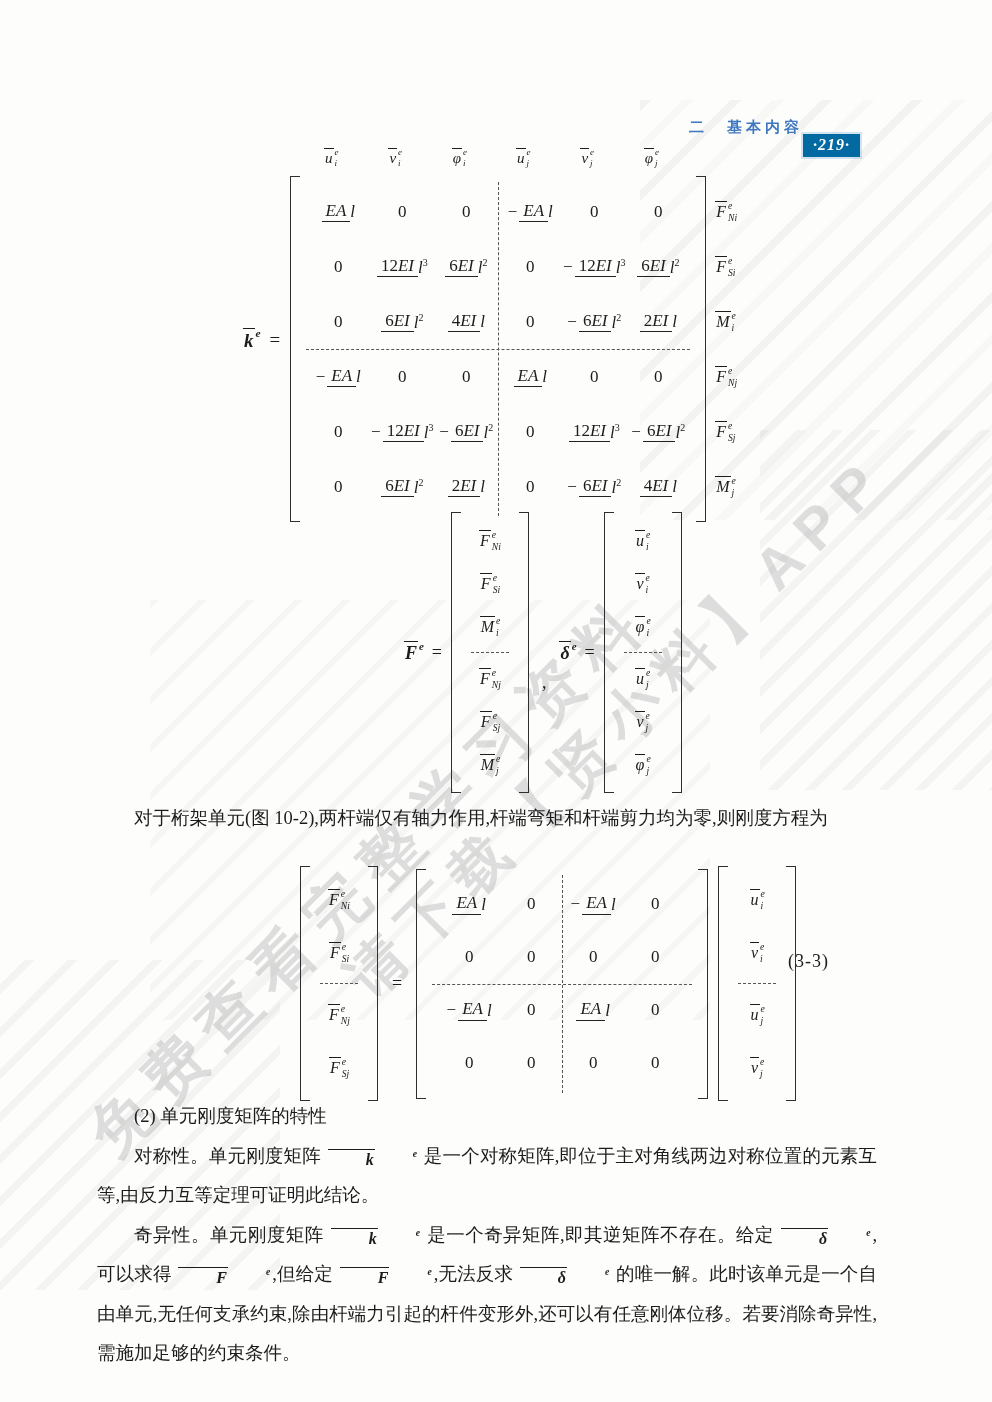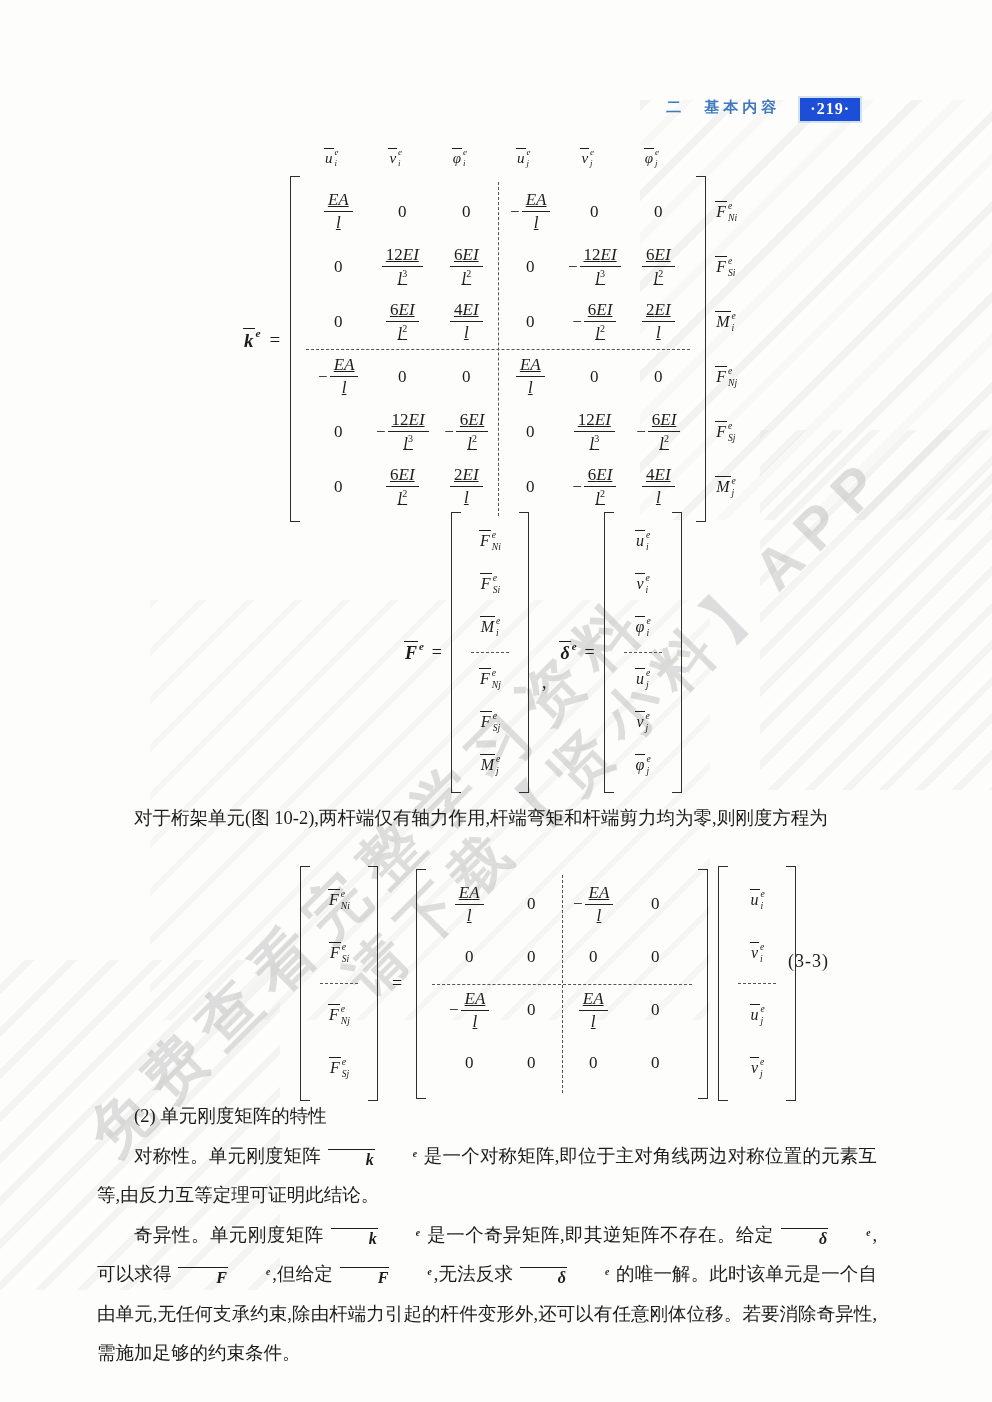--- a/index.html
+++ b/index.html
@@ -29,42 +29,43 @@
     white-space:nowrap;
     transform:rotate(-45deg);
     transform-origin:left top;
     letter-spacing:14px;
     pointer-events:none;
   }
   .wm1 { left:70px;  top:1115px; font-size:62px; }
   .wm2 { left:330px; top:960px;  font-size:58px; }
 
   
-  .hdr { position:absolute; top:98px; right:132px; display:flex; gap:20px; }
+  .hdr { position:absolute; top:98px; right:132px; display:flex; align-items:center; }
   .hdr-label {
     font-family:"Liberation Sans","DejaVu Sans",sans-serif;
     font-size:15px; font-weight:bold; letter-spacing:4px; color:#3f78c0;
   }
   .hdr-badge {
-    background:#1d4ed8; color:#ffffff;
-    font-weight:bold; font-size:16px;
+    background:#0369a1; color:#ffffff;
+    font-style:italic; font-weight:bold; font-size:16px;
     padding:2px 10px 3px; letter-spacing:1px;
     box-shadow:0 0 0 2px rgba(90,150,210,0.25);
+    margin-top:36px;
   }
 
   
   .sym { display:inline-flex; align-items:flex-start; font-style:italic; line-height:1; }
   .symb { font-weight:bold; }
   .sbase { display:inline-block; line-height:1; padding:2px 1px 0; }
   .sbase.bar { border-top:1.4px solid currentColor; }
   .ss { display:inline-flex; flex-direction:column; font-size:0.60em; line-height:1; margin-left:1px; }
   .ssup { display:block; }
   .ssub { display:block; margin-top:2px; }
   .mcell { display:flex; align-items:center; justify-content:center; font-size:17px; font-style:normal; }
-  .frac { display:inline-flex; flex-direction:column; align-items:center; line-height:1.15;text-decoration:underline; }
+  .frac { display:inline-flex; align-items:center; line-height:1.15; }
   .fn { border-bottom:1.3px solid #222; padding:0 4px 1px; }
   .fd { padding-top:1px; }
   .lit { font-style:italic; }
   .dig { font-style:normal;margin-top:42px; }
   .fd sup, .fn sup { font-size:10px; }
   .neg { margin-right:2px; }
   .eqs { font-style:normal; }
 
   .bkt { width:9px; align-self:stretch; }
   .bkt-l { border-left:1.7px solid #2e2e2e; border-top:1.7px solid #2e2e2e; border-bottom:1.7px solid #2e2e2e; }

